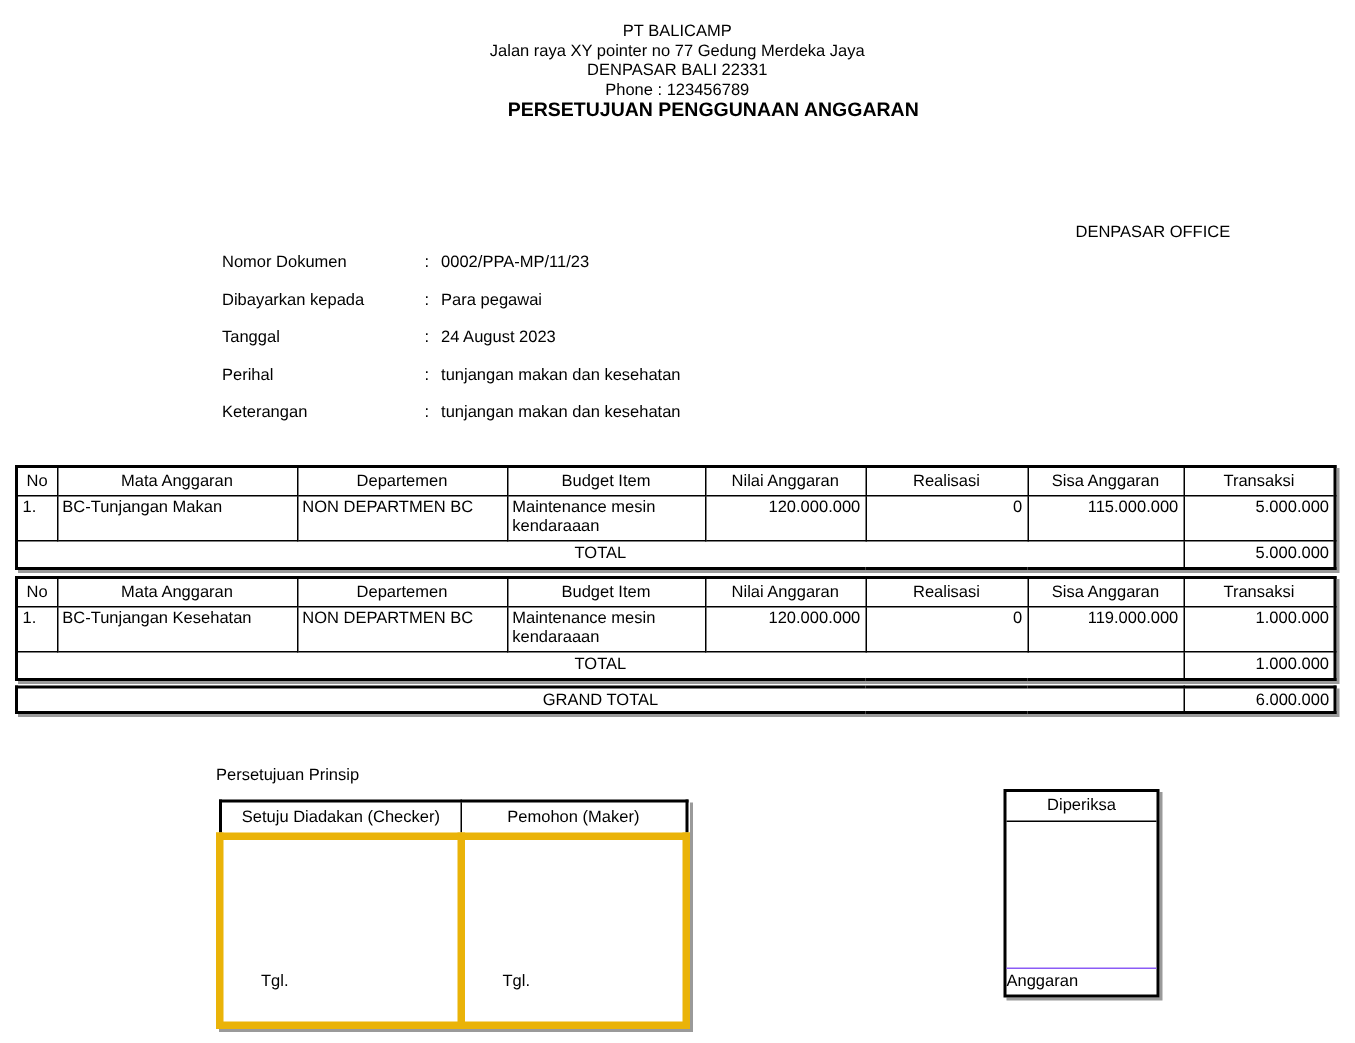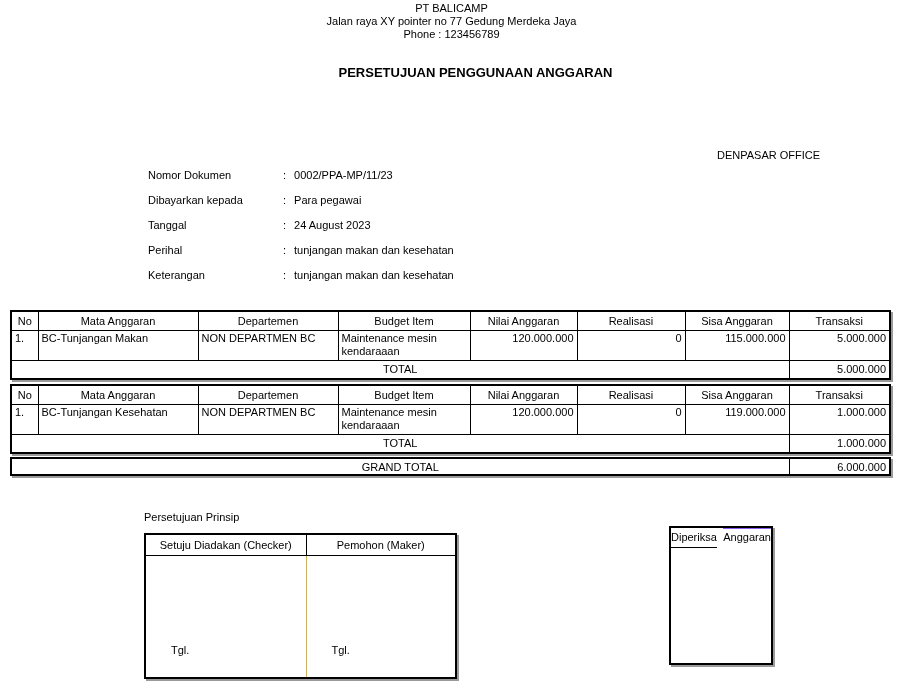--- a/index.html
+++ b/index.html
@@ -2,21 +2,21 @@
 <html><head>
 <meta charset="utf-8">
 <style>
   html,body{margin:0;padding:0;background:#fff;}
   .page{
     position:relative;width:903px;height:695px;background:#ffffff;
     font-family:"Liberation Sans","DejaVu Sans",sans-serif;
     font-size:11px;color:#000;overflow:hidden;
   }
   
-  .doc-header{position:absolute;top:2px;left:0;width:100%;text-align:center;line-height:13px;}
+  .doc-header{position:absolute;top:15px;left:0;width:100%;text-align:center;line-height:13px;}
   .doc-title{position:absolute;top:65px;left:0;width:100%;text-align:center;font-weight:bold;font-size:13px;padding-left:24px;}
   .office{position:absolute;top:149px;left:717px;white-space:nowrap;}
   
   .details{position:absolute;left:148px;top:169px;}
   .detail-row{height:25px;display:flex;align-items:flex-start;}
   .dlabel{display:inline-block;width:135px;}
   .dsep{display:inline-block;}
   .dvalue{display:inline-block;margin-left:8px;}
   
   table.btable{
@@ -38,38 +38,39 @@
   .al{text-align:left;}
   .ar{text-align:right;}
   .ac{text-align:center;}
   
   .sig-section-label{position:absolute;left:144px;top:511px;}
   table.sig-table{
     position:absolute;left:144px;top:533px;width:311px;border-collapse:collapse;table-layout:fixed;
     border:2px solid #000;background:#fff;box-shadow:2px 2px 0 #9a9a9a;
   }
   table.sig-table th{border:1px solid #000;height:20px;text-align:center;vertical-align:middle;font-weight:normal;padding:0;}
-  table.sig-table td{border:1px solid #eab308;height:100px;vertical-align:bottom;padding:0 0 21px 25px;}
+  table.sig-table td{border:5px solid #eab308;height:100px;vertical-align:bottom;padding:0 0 21px 25px;}
   .review-box{
     position:absolute;left:669px;top:526px;width:100px;height:135px;
     border:2px solid #000;background:#fff;box-shadow:2px 2px 0 #9a9a9a;
-    display:flex;
+    display:flex;flex-direction:column;
   }
   .review-header{height:19px;line-height:19px;border-bottom:1px solid #000;text-align:center;}
   .review-body{flex:1;}
   .review-footer{height:17px;line-height:17px;border-top:1px solid #8b5cf6;text-align:left;}
 </style>
 </head>
 <body>
 
 <div class="page">
 
   <div class="doc-header">
     <div>PT BALICAMP</div>
     <div>Jalan raya XY pointer no 77 Gedung Merdeka Jaya</div>
+    <div>DENPASAR BALI 22331</div>
     <div>Phone : 123456789</div>
   </div>
   <div class="doc-title">PERSETUJUAN PENGGUNAAN ANGGARAN</div>
 
   <div class="office">DENPASAR OFFICE</div>
 
   <div class="details">
     <div class="detail-row">
       <span class="dlabel">Nomor Dokumen</span>
       <span class="dsep">:</span>

